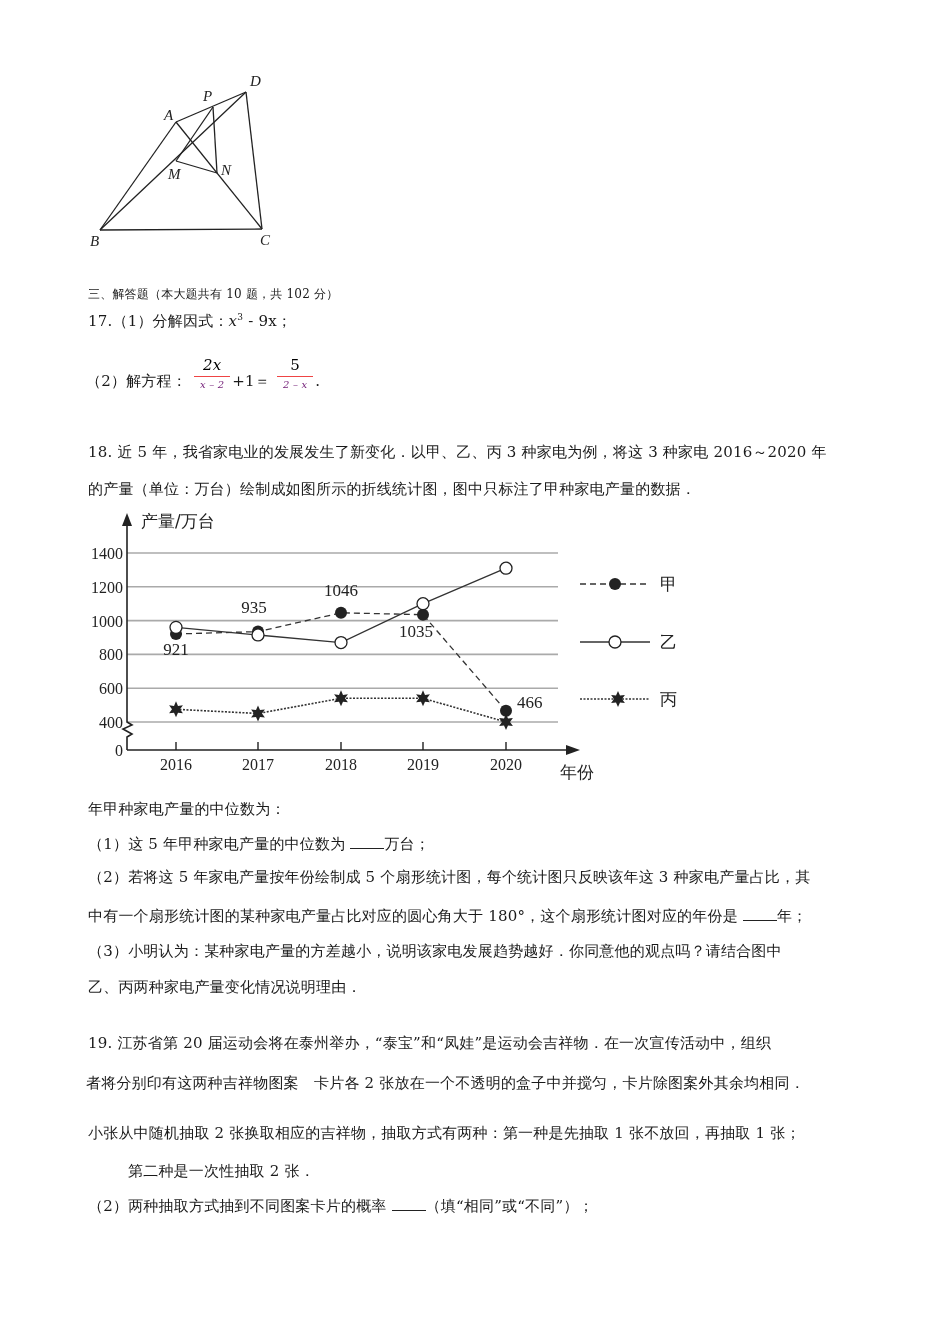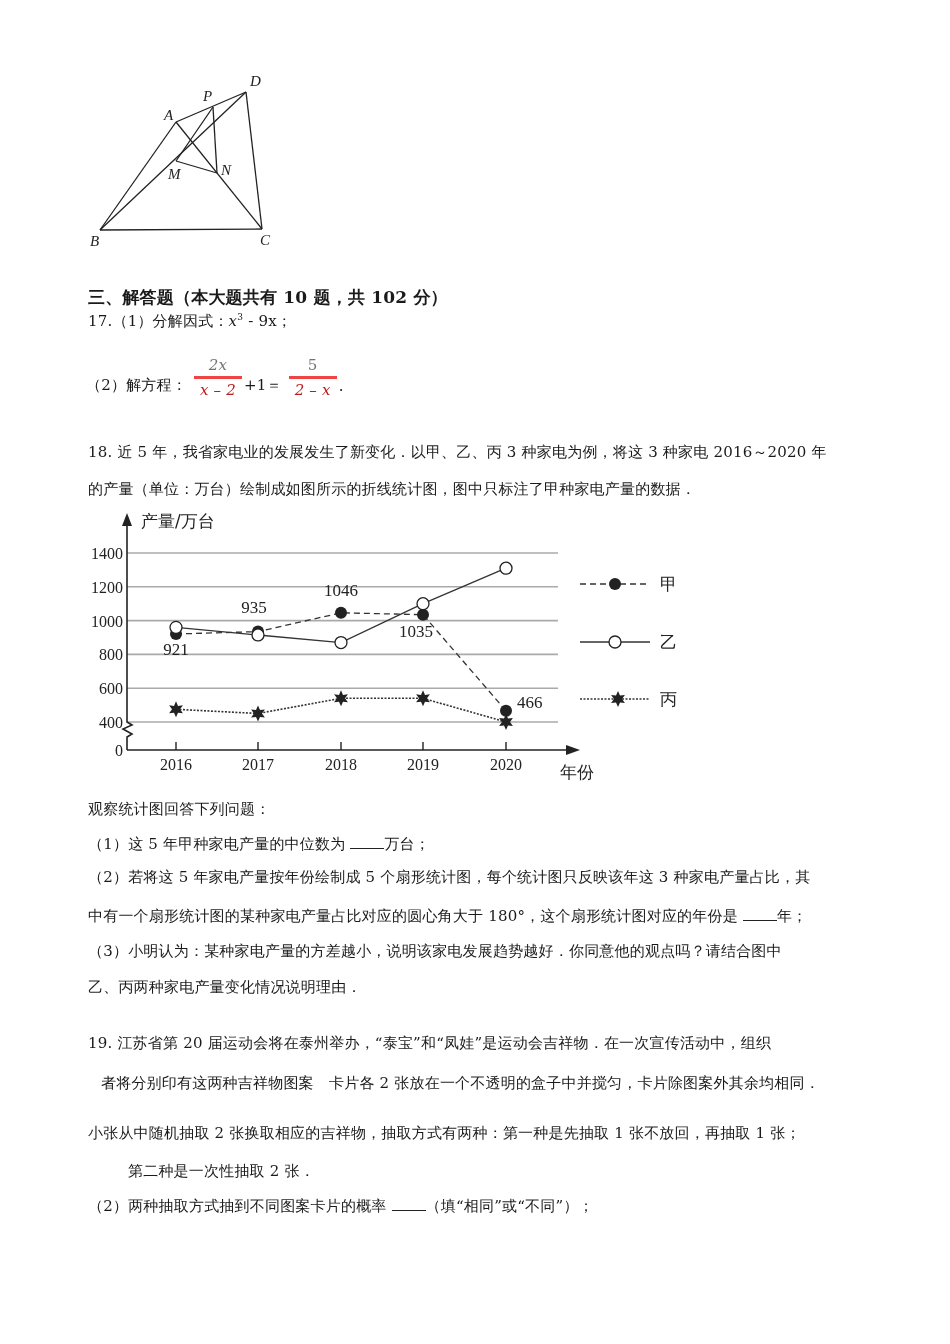--- a/index.html
+++ b/index.html
@@ -1,25 +1,25 @@
 <!DOCTYPE html>
 <html><head>
 <meta charset="utf-8">
 <style>
   html, body { margin: 0; padding: 0; background: #ffffff; }
   body { width: 950px; height: 1344px; position: relative; overflow: hidden;
          font-family: "DejaVu Serif", "Liberation Serif", serif; color: #1a1a1a; }
   .abs { position: absolute; }
   .line { font-size: 15px; white-space: nowrap; letter-spacing: 0.2px; }
-  .heading { font-size: 17px; font-weight: bold; }
+  .heading { font-size: 12px; font-weight: normal; }
   .it { font-style: italic; }
   .blank { display: inline-block; border-bottom: 1px solid #222; width: 34px; height: 14px; vertical-align: baseline; }
   .frac { display: inline-flex; flex-direction: column; align-items: center; vertical-align: middle; margin: 0 2px; }
-  .frac .num { font-size: 15px; padding: 0 6px 2px; color: #737373; }
-  .frac .den { font-size: 15px; padding: 2px 6px 0; border-top: 3px solid #ef4444; color: #b91c1c; }
+  .frac .num { font-size: 15px; padding: 0 6px 2px; color: #000000; }
+  .frac .den { font-size: 10px; padding: 2px 6px 0; border-top: 1px solid #ef4444; color: #701a75; }
   svg text { font-family: "Liberation Serif", "DejaVu Serif", serif; }
   .cjk { font-family: "DejaVu Sans", sans-serif; }
 </style>
 </head>
 <body>
 
 <svg class="abs" style="left:80px;top:70px;" width="210" height="190" viewBox="80 70 210 190">
   <g stroke="#222" stroke-width="1.3" fill="none" id="geo-lines">
       <line x1="100" y1="230" x2="262" y2="229"></line>
       <line x1="100" y1="230" x2="176" y2="122"></line>
@@ -119,30 +119,30 @@
     <circle cx="615" cy="584" r="6" fill="#222"></circle>
     <text x="660" y="590" font-size="17" fill="#222" class="cjk">甲</text>
     <line x1="580" y1="642" x2="650" y2="642" stroke="#333" stroke-width="1.3"></line>
     <circle cx="615" cy="642" r="6" fill="#fff" stroke="#222" stroke-width="1.3"></circle>
     <text x="660" y="648" font-size="17" fill="#222" class="cjk">乙</text>
     <line x1="580" y1="699" x2="650" y2="699" stroke="#333" stroke-width="1.6" stroke-dasharray="2 1.5"></line>
     <path d="M618.0 691.0L620.0 695.5L624.9 695.0L622.0 699.0L624.9 703.0L620.0 702.5L618.0 707.0L616.0 702.5L611.1 703.0L614.0 699.0L611.1 695.0L616.0 695.5Z" fill="#222"></path>
     <text x="660" y="705" font-size="17" fill="#222" class="cjk">丙</text>
   </svg>
 
-<div class="abs line" style="left:88px;top:800px;">观察统计图回答下列问题：</div>
+<div class="abs line" style="left:88px;top:800px;">年甲种家电产量的中位数为：</div>
 <div class="abs line" style="left:88px;top:834px;">
   <span>（1）这 5 年甲种家电产量的中位数为</span> <span class="blank"></span><span>万台；</span>
 </div>
 <div class="abs line" style="left:88px;top:868px;">（2）若将这 5 年家电产量按年份绘制成 5 个扇形统计图，每个统计图只反映该年这 3 种家电产量占比，其</div>
 <div class="abs line" style="left:88px;top:906px;">
   <span>中有一个扇形统计图的某种家电产量占比对应的圆心角大于 180°，这个扇形统计图对应的年份是</span> <span class="blank"></span><span>年；</span>
 </div>
 <div class="abs line" style="left:88px;top:942px;">（3）小明认为：某种家电产量的方差越小，说明该家电发展趋势越好．你同意他的观点吗？请结合图中</div>
 <div class="abs line" style="left:88px;top:978px;">乙、丙两种家电产量变化情况说明理由．</div>
 
 <div class="abs line" style="left:88px;top:1014px;margin-top:20px;">19. 江苏省第 20 届运动会将在泰州举办，“泰宝”和“凤娃”是运动会吉祥物．在一次宣传活动中，组织</div>
-<div class="abs line" style="left:101px;top:1074px;">者将分别印有这两种吉祥物图案　卡片各 2 张放在一个不透明的盒子中并搅匀，卡片除图案外其余均相同．</div>
+<div class="abs line" style="left:86px;top:1074px;">者将分别印有这两种吉祥物图案　卡片各 2 张放在一个不透明的盒子中并搅匀，卡片除图案外其余均相同．</div>
 <div class="abs line" style="left:88px;top:1124px;">小张从中随机抽取 2 张换取相应的吉祥物，抽取方式有两种：第一种是先抽取 1 张不放回，再抽取 1 张；</div>
 <div class="abs line" style="left:88px;top:1162px;margin-left:40px;">第二种是一次性抽取 2 张．</div>
 <div class="abs line" style="left:88px;top:1196px;">
   <span>（2）两种抽取方式抽到不同图案卡片的概率</span> <span class="blank"></span><span>（填“相同”或“不同”）；</span>
 </div>
 
 </body></html>

